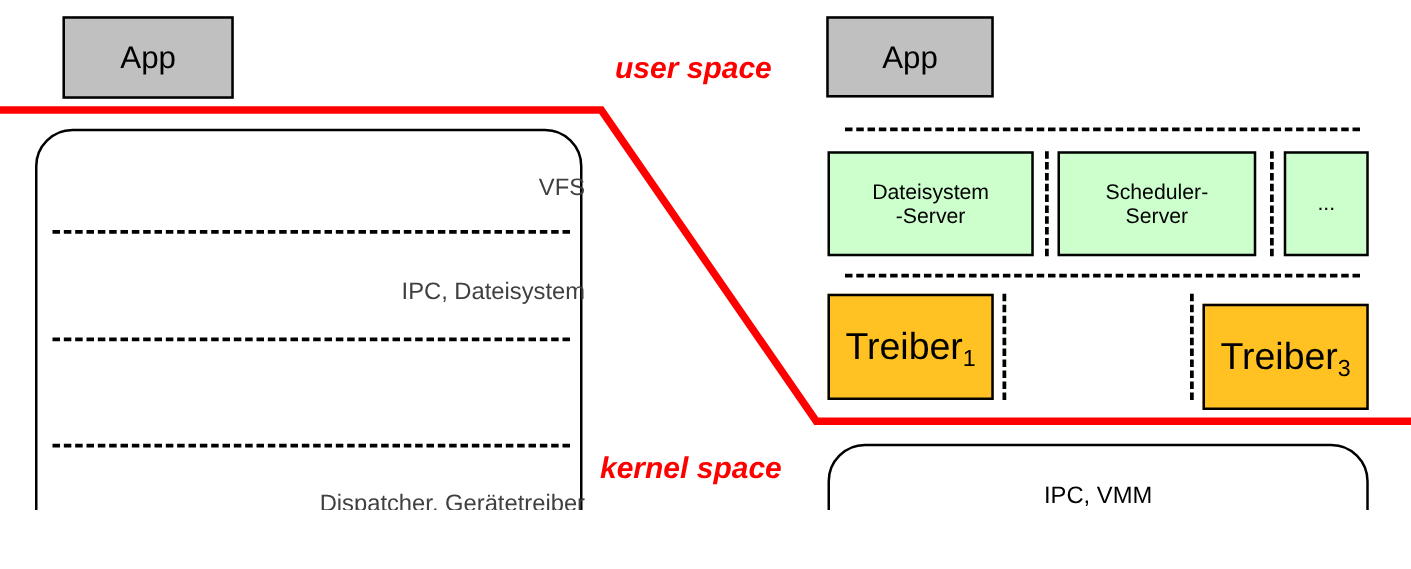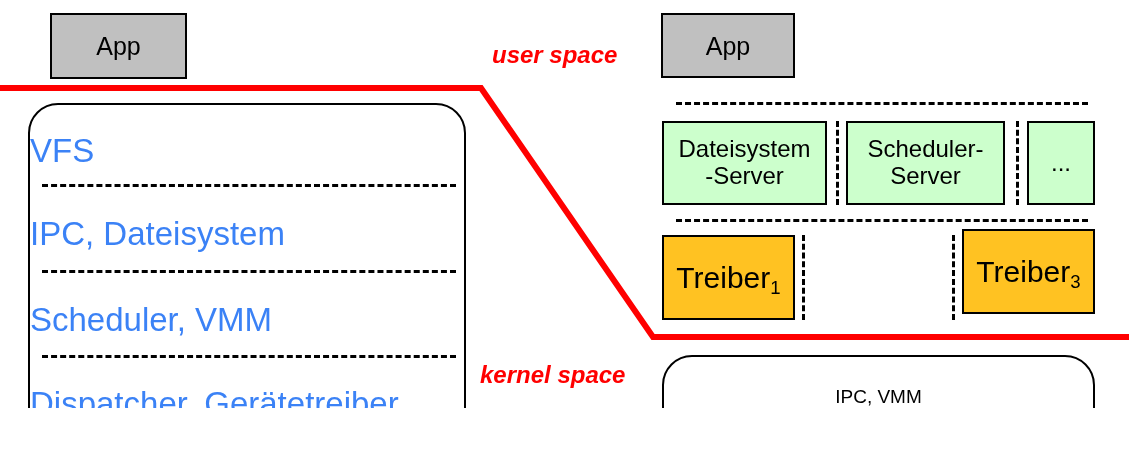--- a/index.html
+++ b/index.html
@@ -35,44 +35,44 @@
     font-size: 25px;
   }
   .rounded-box {
     background: #ffffff;
     border: 2px solid #000000;
     border-radius: 30px;
   }
   .green-box {
     background: #ccffcc;
     border: 2px solid #000000;
-    font-size: 24px;
+    font-size: 17px;
   }
   .orange-box {
     background: #ffc222;
     border: 2px solid #000000;
     font-size: 30px;
   }
 
   
   #mono-kernel {
     left: 28px;
     top: 103px;
     width: 438px;
     height: 340px;
   }
   .mono-layer {
     position: absolute;
     left: 30px;
     width: 438px;
     display: flex;
     align-items: center;
-    justify-content: flex-start;
-    font-size: 33px;
-    color: #3b82f6;
+    justify-content: flex-end;
+    font-size: 19px;
+    color: #404040;
     white-space: nowrap;
   }
   .hdash {
     position: absolute;
     border-top: 3px dashed #000000;
     height: 0;
   }
 
   
   #boundary-line {
@@ -121,23 +121,20 @@
   </div>
 
   <div class="hdash" style="left:42px; top:184px; width:414px;"></div>
 
   <div class="mono-layer" style="top:212px; height:44px;">
     <span>IPC, Dateisystem</span>
   </div>
 
   <div class="hdash" style="left:42px; top:270px; width:414px;"></div>
 
-  <div class="mono-layer" style="top:298px; height:44px;">
-    <span>Scheduler, VMM</span>
-  </div>
 
   <div class="hdash" style="left:42px; top:355px; width:414px;"></div>
 
   <div class="mono-layer" style="top:382px; height:44px;">
     <span>Dispatcher, Gerätetreiber</span>
   </div>
 
   <div class="box app-box" style="left:661px; top:13px; width:134px; height:65px;">
     <span>App</span>
   </div>
@@ -166,21 +163,21 @@
 
   <div class="box orange-box" style="left:662px; top:235px; width:133px; height:85px;">
     <span><span>Treiber</span><sub>1</sub></span>
   </div>
 
   <div class="vdash" style="left:802px; top:235px; height:85px;"></div>
 
 
   <div class="vdash" style="left:952px; top:235px; height:85px;"></div>
 
-  <div class="box orange-box" style="left:962px; top:229px; width:133px; height:85px;">
+  <div class="box orange-box" style="left:962px; top:243px; width:133px; height:85px;">
     <span><span>Treiber</span><sub>3</sub></span>
   </div>
 
   <div class="box rounded-box" style="left:662px; top:355px; width:433px; height:83px; font-size:19px;">
     <span>IPC, VMM</span>
   </div>
 
   <svg id="boundary-line" viewBox="0 0 1129 455" xmlns="http://www.w3.org/2000/svg">
     <polyline points="0,88 481,88 653,337 1129,337" fill="none" stroke="#ff0000" stroke-width="6" stroke-linejoin="miter" stroke-linecap="butt"></polyline>
   </svg>

